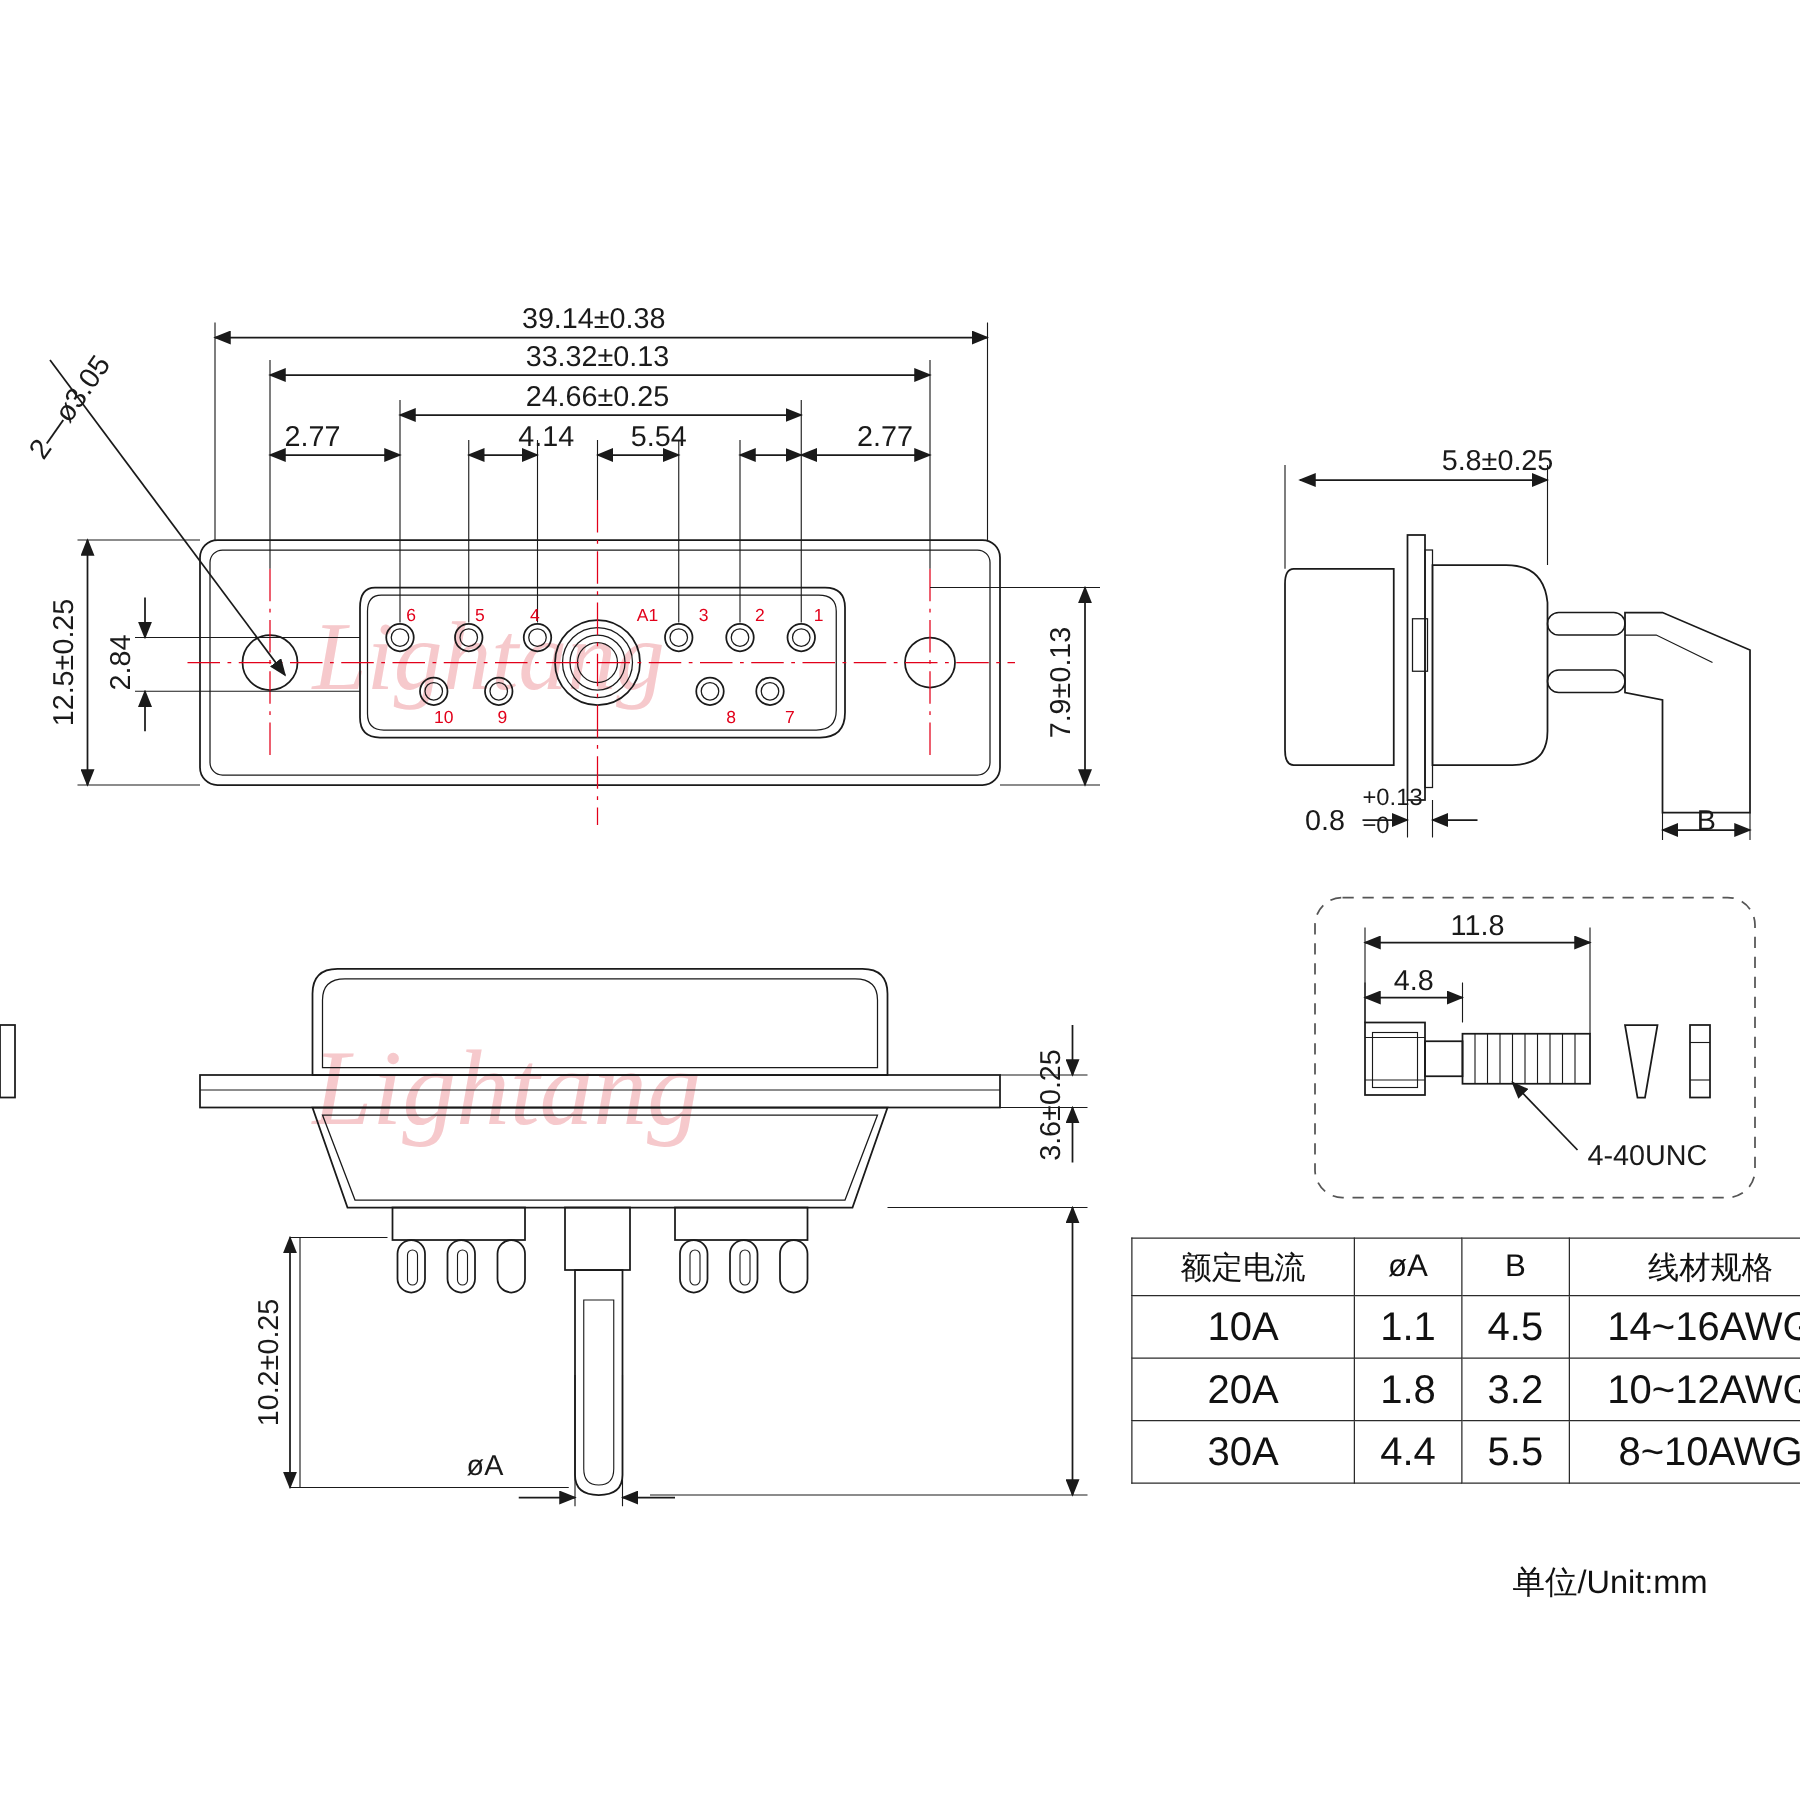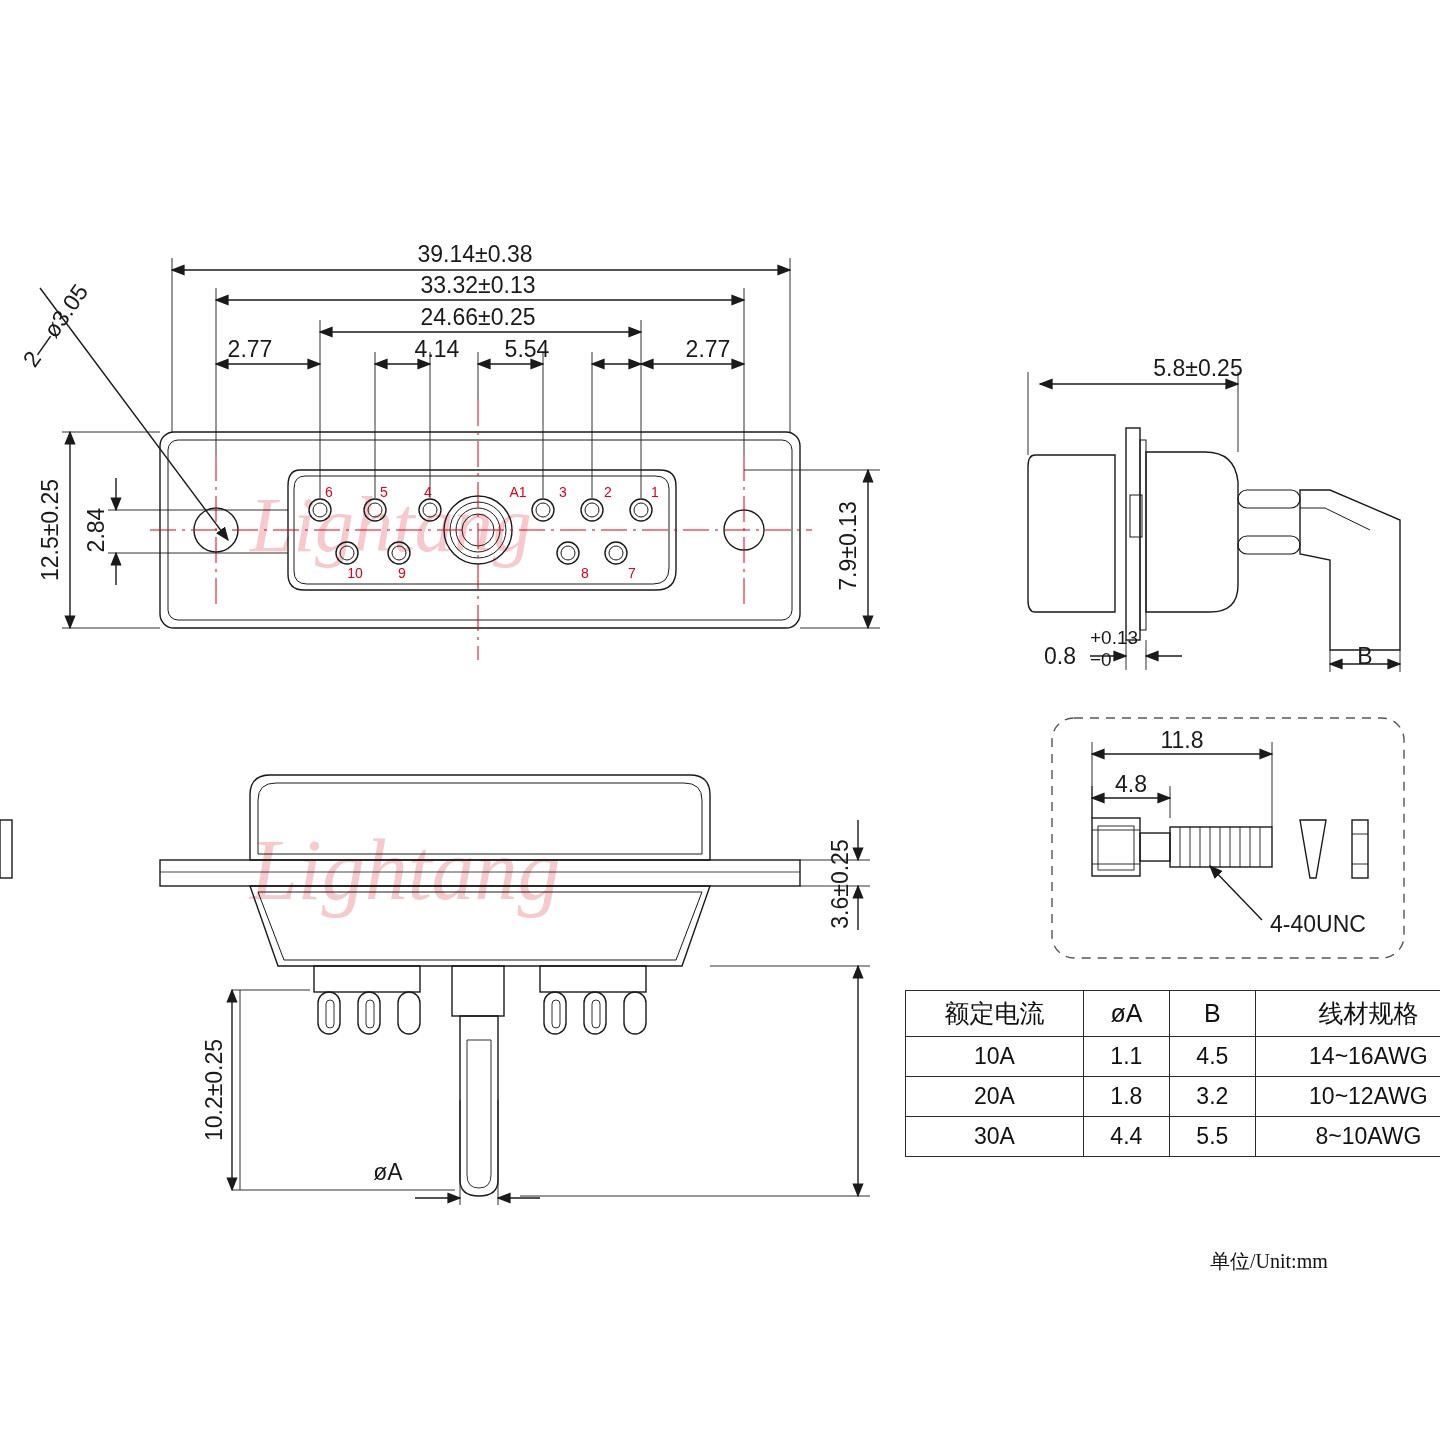--- a/index.html
+++ b/index.html
@@ -3,23 +3,23 @@
 <meta charset="utf-8">
 <style>
   html,body{margin:0;padding:0;}
   body{width:1440px;height:1440px;background:#ffffff;font-family:"Liberation Sans",sans-serif;position:relative;overflow:hidden;}
   .stage{position:absolute;left:0;top:0;width:1440px;height:1440px;}
   svg{position:absolute;left:0;top:0;}
   .dim{font-family:"Liberation Sans",sans-serif;font-size:23px;fill:#1a1a1a;}
   .dimS{font-family:"Liberation Sans",sans-serif;font-size:19px;fill:#1a1a1a;}
   .pin{font-family:"Liberation Sans",sans-serif;font-size:14px;fill:#e2001a;}
   .tbl{position:absolute;border-collapse:collapse;}
-  .tbl td{border:1px solid #2b2b2b;font-size:23px;text-align:center;color:#111;padding:6px 0;font-family:"Liberation Sans",sans-serif;}
+  .tbl td{border:1px solid #2b2b2b;font-size:32px;text-align:center;color:#111;padding:6px 0;font-family:"Liberation Sans",sans-serif;}
   .tbl td.hdr{font-size:25px;}
-  .unit{position:absolute;font-size:20px;color:#111;font-family:Liberation Serif, serif;}
+  .unit{position:absolute;font-size:26px;color:#111;font-family:Liberation Sans, sans-serif;}
   .wm{position:absolute;font-family:"Liberation Serif",serif;font-style:italic;font-weight:normal;color:#f6c9cc;user-select:none;}
 </style>
 </head>
 <body>
 
 <div class="stage">
 
   <div class="wm" style="left:250px;top:480px;font-size:78px;">Lightang</div>
   <div class="wm" style="left:250px;top:820px;font-size:86px;">Lightang</div>
 

